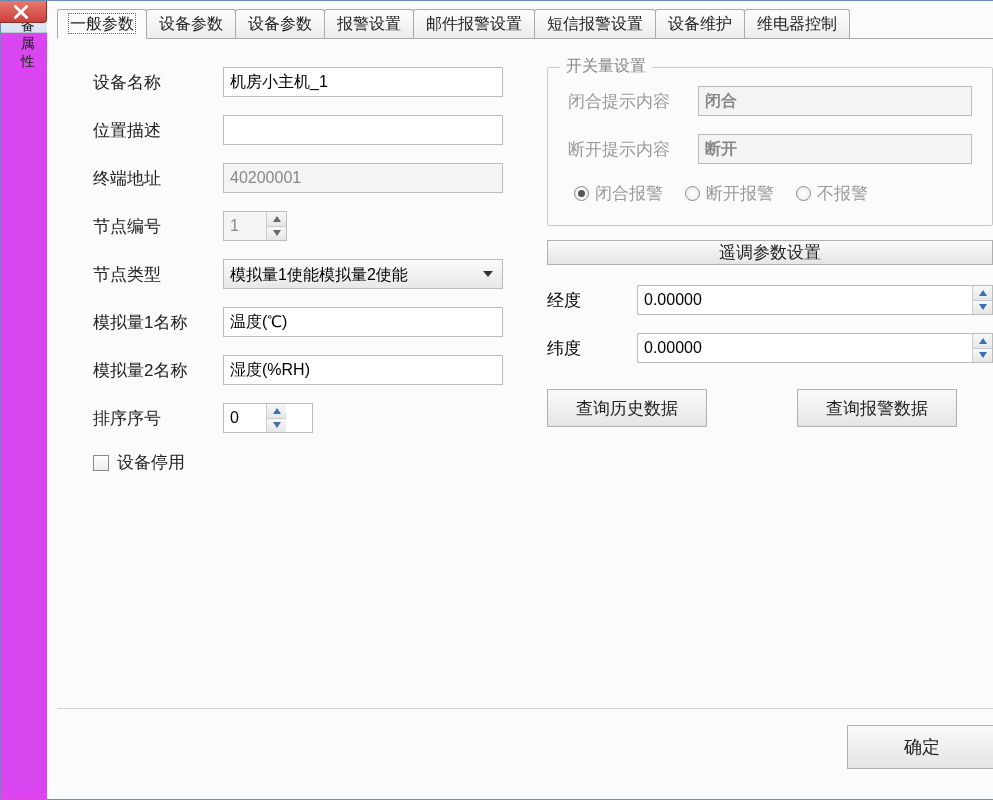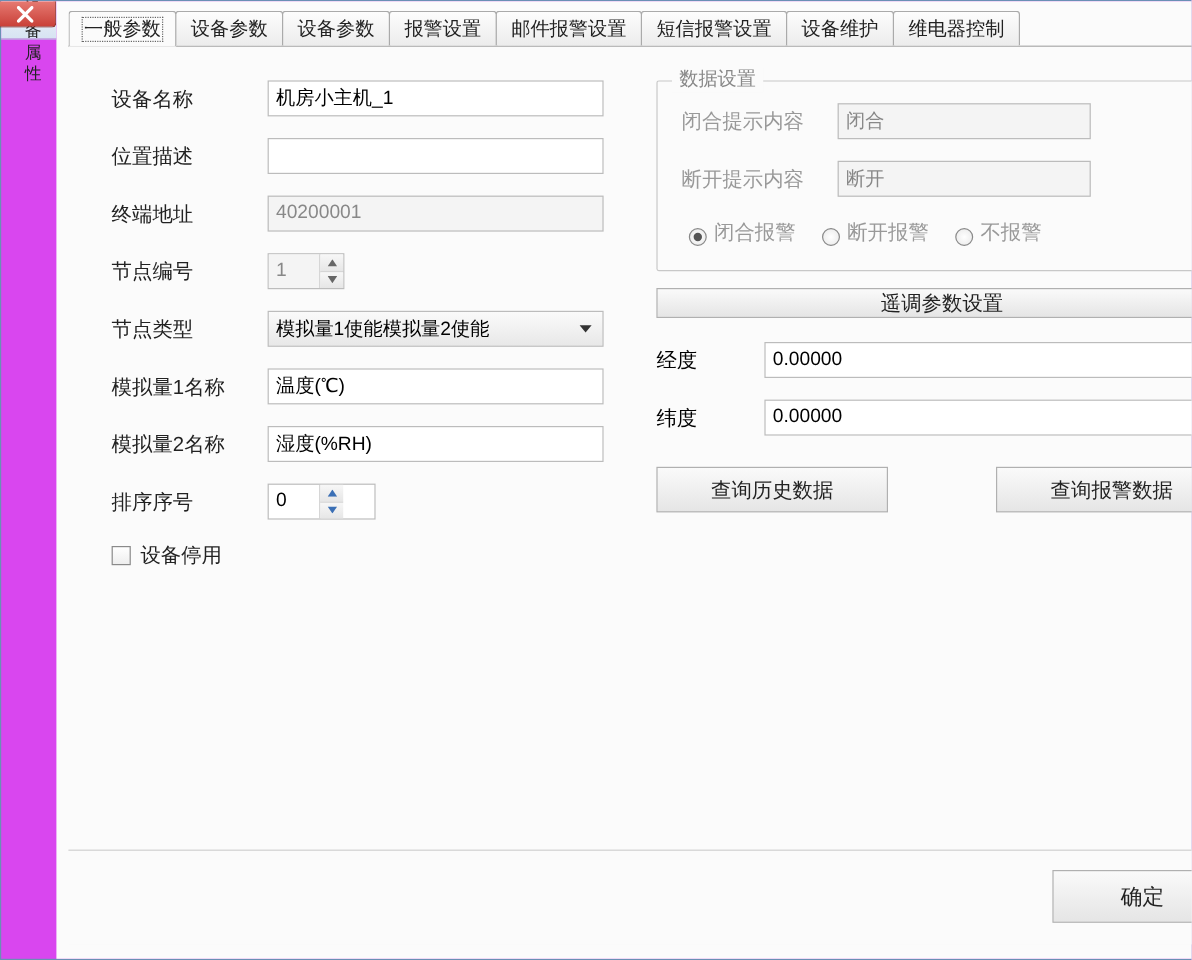--- a/index.html
+++ b/index.html
@@ -171,29 +171,29 @@
     background: #fbfbfb; padding: 0 6px;
     font-size: 16px; color: #888;
   }
   .groupbox.disabled .lbl,
   .groupbox.disabled .radio-lbl { color: #999; }
 
   .g-row {
     display: flex; align-items: center; margin-bottom: 18px;
   }
   .g-row .lbl { width: 130px; font-size: 17px; }
-  .g-row input.text { width: 211px; }
+  .g-row input.text { width: 274px; font-weight: bold; }
 
   .radios {
     display: flex; align-items: center; gap: 22px;
     margin-top: 8px; margin-bottom: 4px;
     padding-left: 6px;
   }
   .radio {
-    display: flex; align-items: flex-end; gap: 6px;
+    display: flex; align-items: center; gap: 6px;
     font-size: 17px; color: #999;
   }
   .radio .dot {
     width: 15px; height: 15px; border-radius: 50%;
     border: 1px solid #888; background: radial-gradient(#fff,#e8e8e8);
     display: inline-flex; align-items: center; justify-content: center;
   }
   .radio.selected .dot::after {
     content:''; width:7px; height:7px; border-radius:50%;
     background: #555;
@@ -213,21 +213,21 @@
     display: flex; align-items: center; margin-bottom: 18px;
   }
   .coord-row .lbl { width: 90px; font-size: 17px; }
   .coord-row .numupdown { flex: 1; gap: 11px; }
   .coord-row .numupdown input { width: auto; flex:1; }
 
   .query-row {
     display: flex; justify-content: flex-start; gap: 90px;
     margin-top: 26px;
   }
-  .query-row .big-btn { width: 193px; height: 38px; }
+  .query-row .big-btn { width: 160px; height: 38px; }
 
   
   .footer {
     border-top: 1px solid #d0d0d0;
     padding: 16px 28px 18px 0;
     display: flex; justify-content: flex-end; gap: 20px;
     background: #fbfbfb;
   }
   .footer .big-btn { width: 150px; height: 44px; font-size: 18px; }
 </style>
@@ -350,21 +350,21 @@
         <div class="checkbox-row">
           <span class="chk"></span>
           <span>设备停用</span>
         </div>
 
       </div>
 
       <div class="col-right">
 
         <div class="groupbox disabled">
-          <div class="legend">数据设置</div>
+          <div class="legend">开关量设置</div>
 
           <div class="g-row">
             <div class="lbl">闭合提示内容</div>
             <input class="text disabled" readonly="" value="闭合" style="">
           </div>
 
           <div class="g-row">
             <div class="lbl">断开提示内容</div>
             <input class="text disabled" readonly="" value="断开" style="">
           </div>

